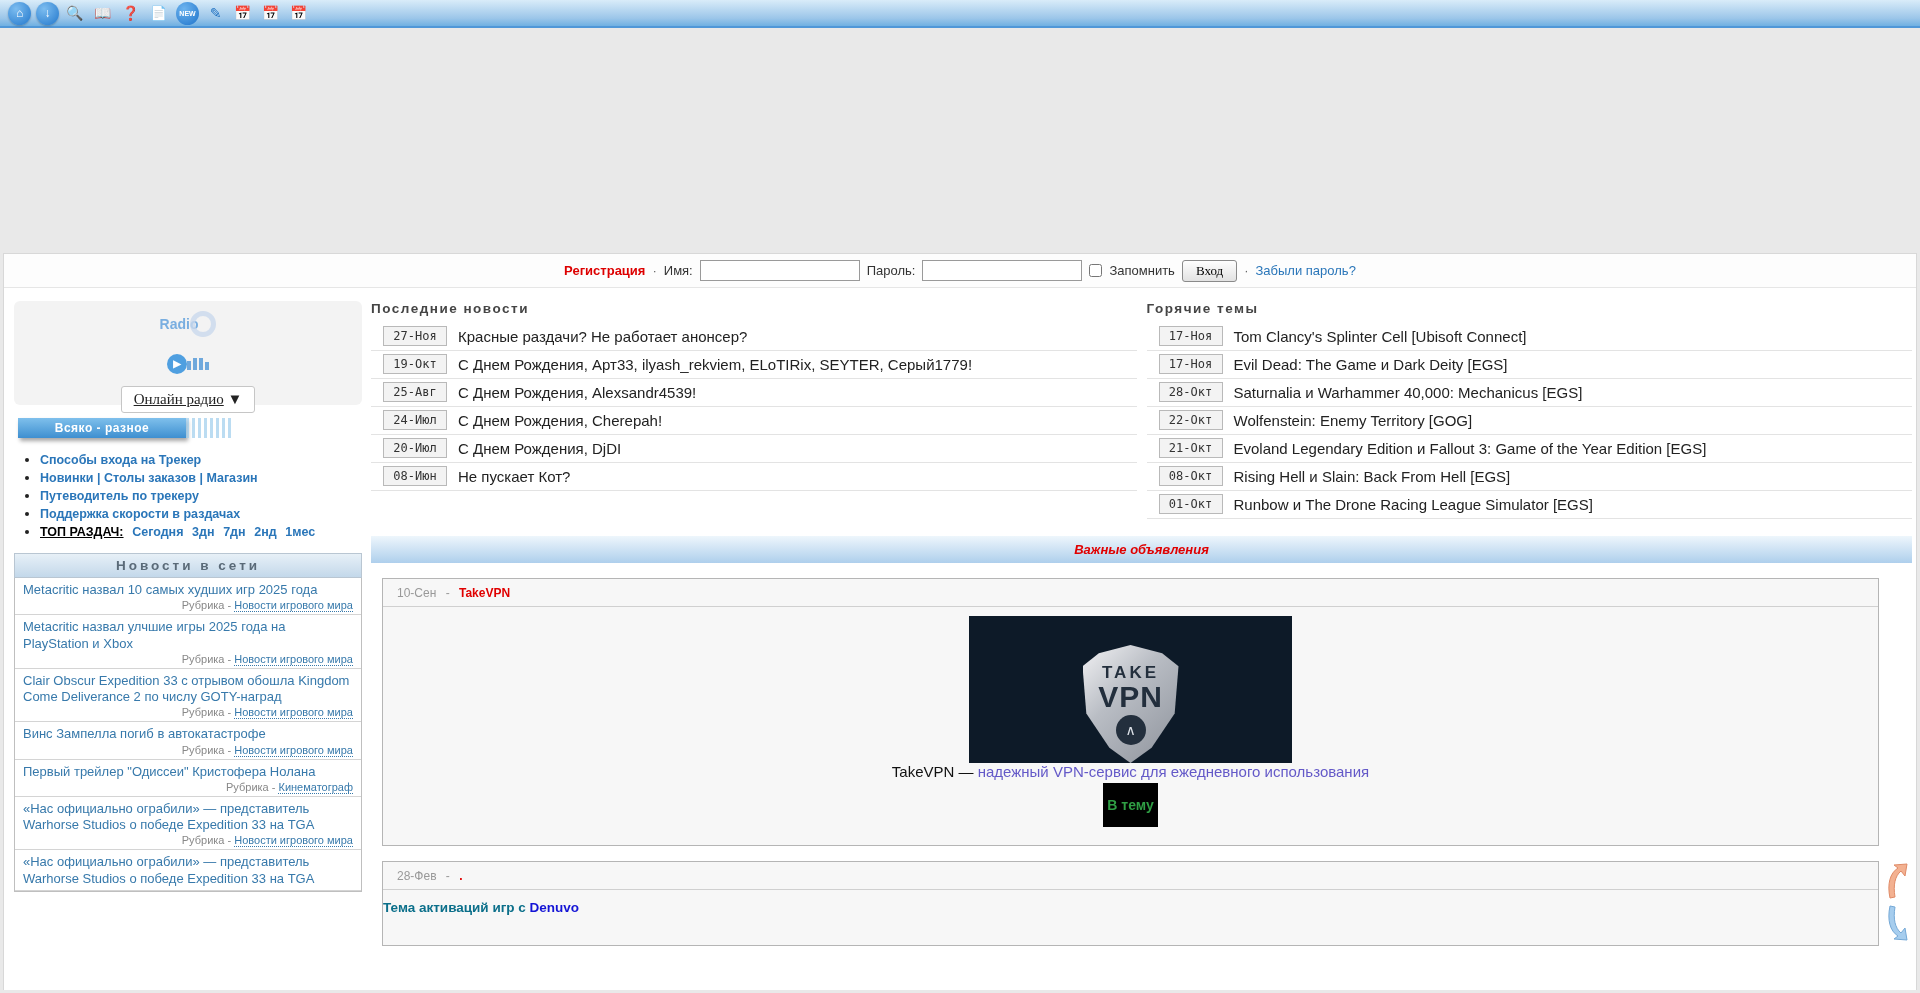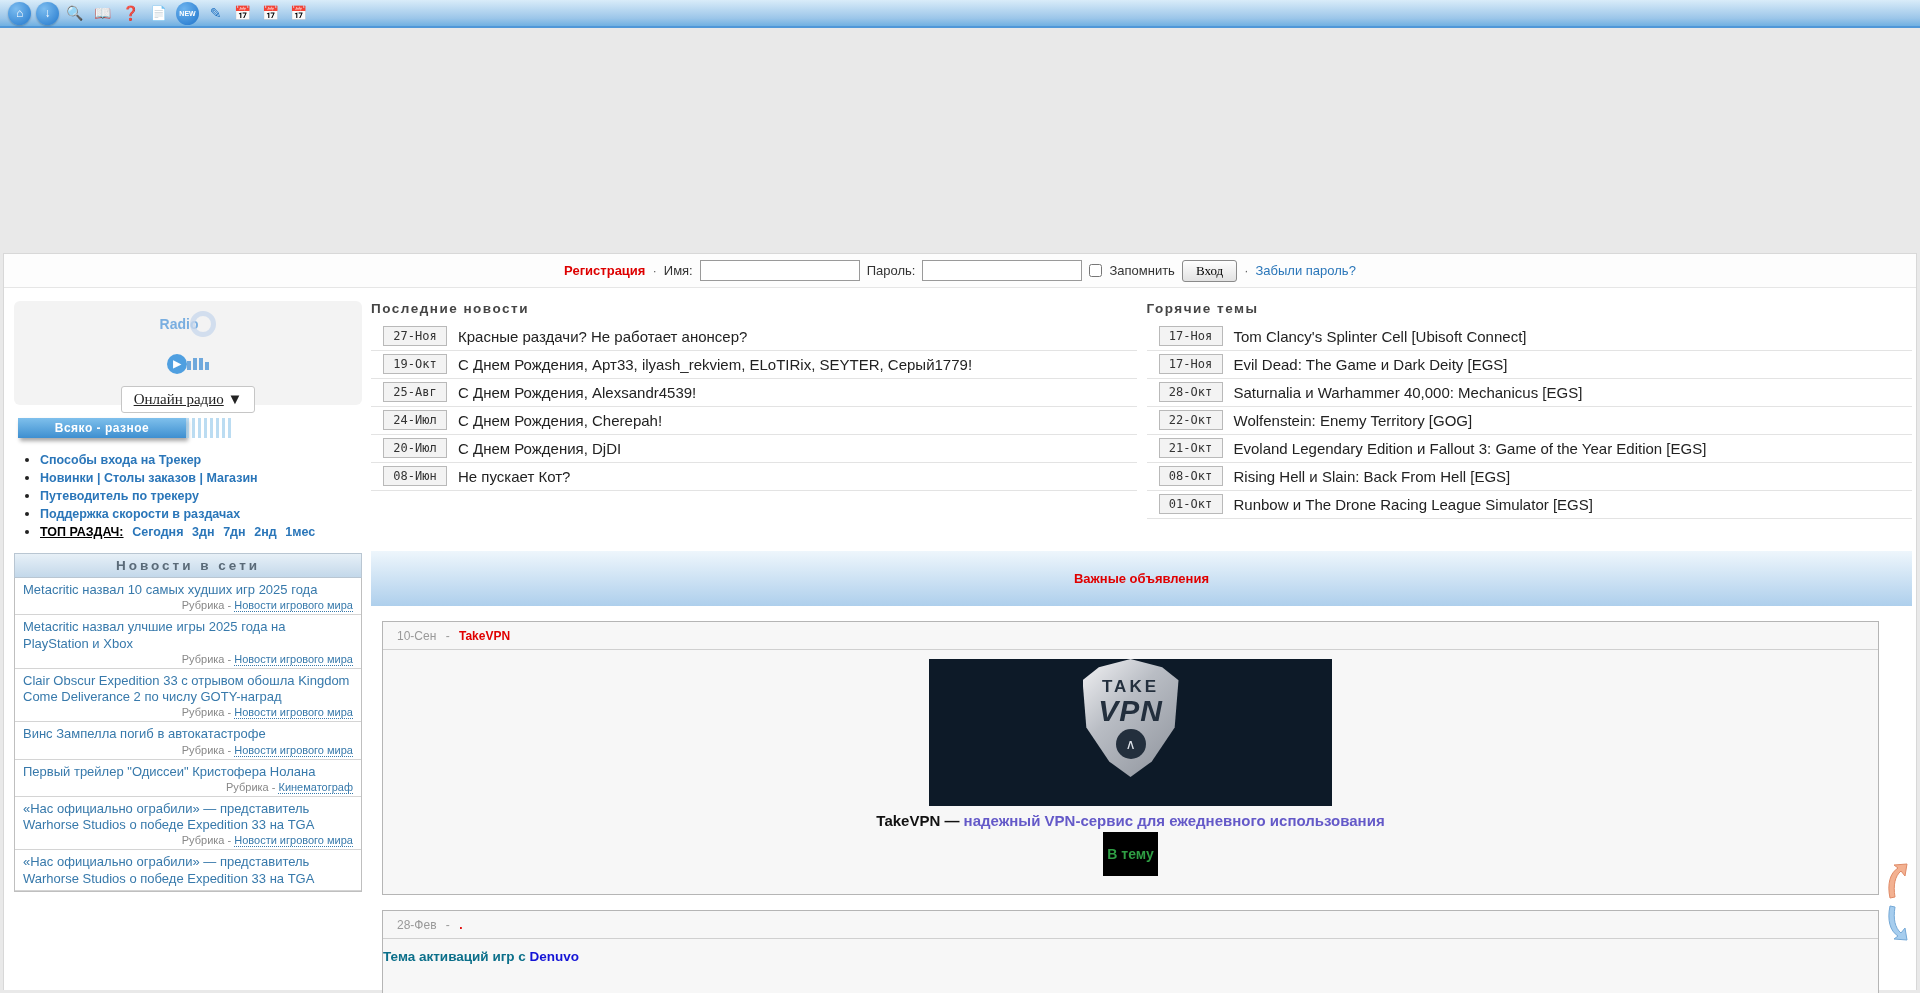--- a/index.html
+++ b/index.html
@@ -100,38 +100,38 @@
   .tables-row { display:flex; }
   .tbl { flex:1; }
   .tbl + .tbl { margin-left:10px; }
   .tbl-title { font-weight:bold; color:#454545; font-size:13.5px; letter-spacing:1.5px; margin-bottom:7px; }
   .row { display:flex; align-items:center; padding:3px 12px 4px; border-bottom:1px solid #e3e3e3; }
   .date-cell { flex:0 0 64px; text-align:center; font-family:"DejaVu Sans Mono", monospace; font-size:12px;
                color:#333; background:#f3f3f3; border:1px solid #b9b9b9; padding:2px 0; margin-right:11px; }
   .row-text { font-size:15px; color:#222; }
 
   
-  .ann-band { margin-top:32px; background:linear-gradient(#eef6fc,#aecfec); text-align:center;
-              font-weight:bold; color:#e00000; font-size:13px; padding:20px 0; }
+  .ann-band { margin-top:17px; background:linear-gradient(#eef6fc,#aecfec); text-align:center;
+              font-weight:bold; color:#e00000; font-size:13px; padding:6px 0;font-style:italic; }
   .ann-box { margin:15px 33px 0 11px; border:1px solid #b5b5b5; background:#f7f7f7; }
   .ann-head { padding:7px 14px 6px; font-size:12px; color:#999; border-bottom:1px solid #d0d0d0; }
   .ann-head .lbl { color:#e00000; font-weight:bold; margin-left:6px; }
   .ann-head .dot { color:#999; margin-left:6px; }
   .ann-body { text-align:center; padding:9px 0 18px; }
 
-  .vpn-banner { width:403px; height:147px; margin:0 auto; background:#0d1a28; display:flex;
-                align-items:flex-start; justify-content:center; }
+  .vpn-banner { width:323px; height:147px; margin:0 auto; background:#0d1a28; display:flex;
+                align-items:flex-end; justify-content:center; }
   .shield { width:96px; height:118px; background:linear-gradient(135deg,#f2f2f4 0%,#b9bdc4 40%,#8d929b 100%);
             clip-path:polygon(50% 0,83% 7%,100% 18%,96% 58%,72% 87%,50% 100%,28% 87%,4% 58%,0 18%,17% 7%);
             display:flex; flex-direction:column; align-items:center; justify-content:center; }
   .shield .t1 { font-size:17px; font-weight:bold; letter-spacing:3px; color:#232f3d; }
-  .shield .t2 { font-size:30px; font-weight:bold; letter-spacing:1px; color:#232f3d; line-height:28px;font-style:italic; }
+  .shield .t2 { font-size:30px; font-weight:bold; letter-spacing:1px; color:#232f3d; line-height:28px; }
   .shield .circ { width:30px; height:30px; border-radius:50%; background:#232f3d; color:#dfe4ea;
                   display:flex; align-items:center; justify-content:center; font-size:14px; margin-top:4px; }
-  .vpn-caption { margin-top:6px; font-size:15px; font-weight:bold; color:#111; }
+  .vpn-caption { font-size:15px; font-weight:normal; color:#111; }
   .vpn-caption a { color:#6459c8; }
   .topic-link { display:inline-block; margin-top:3px; background:#000000; color:#2f9e44;
                 font-weight:bold; font-size:14px; padding:14px 4px; }
 
   .denuvo-lines { padding:8px 0 26px; font-size:13.5px; font-weight:bold; color:#0b6f8a; line-height:1.55; }
   .denuvo-lines a.b { color:#1414d6; }
 
   
   .scrollers { position:fixed; right:8px; top:862px; width:28px; }
   .scrollers svg { display:block; cursor:pointer; margin-bottom:4px; }

